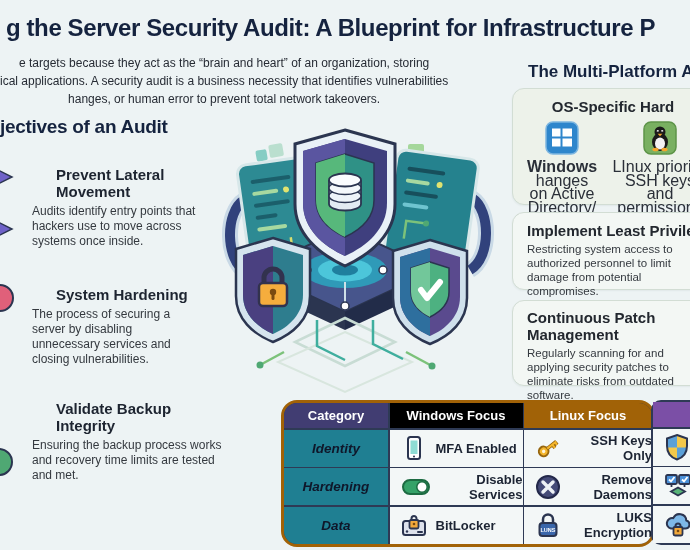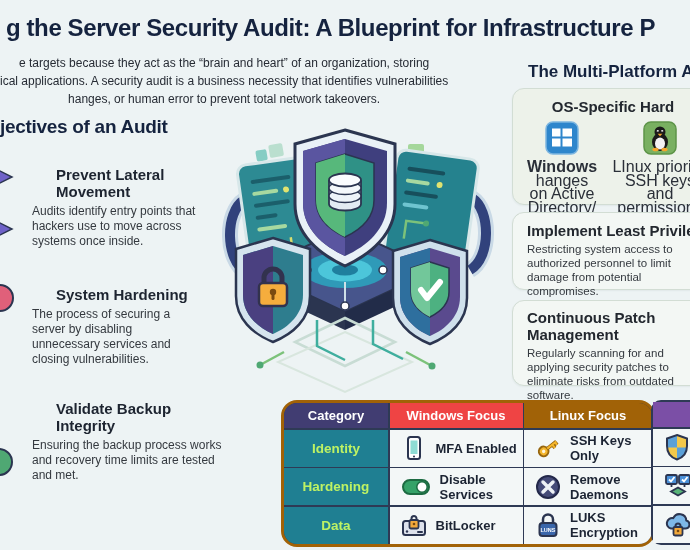--- a/index.html
+++ b/index.html
@@ -42,25 +42,25 @@
   .card-3 .ct{width:150px;}
   .card .cd{font-size:11.5px;line-height:14px;color:#34393f;margin-top:3px;width:172px;}
   .card-3 .cd{width:182px;}
   
   .tbl{left:281px;top:400px;display:grid;grid-template-columns:104px 133px 128px;grid-template-rows:25px 37px 37px 37px;
        gap:1.5px;background:#2e3a55;border:3px solid #a16207;border-radius:16px;overflow:hidden;}
   .tbl-extra{left:651px;top:400px;width:120px;display:grid;grid-template-columns:120px;grid-template-rows:25px 37px 37px 37px;
        gap:1.5px;background:#2e3a55;border:2px solid #2e3a55;border-radius:10px 0 0 10px;}
   .hcell{display:flex;align-items:center;justify-content:center;color:#fff;font-size:13px;font-weight:bold;}
   .h-cat{background:#413d72;}
-  .h-win{background:#ef4444;}
+  .h-win{background:#000000;}
   .h-lin{background:#a16207;}
   .h-ext{background:#7b4fa6;}
-  .cat-cell{background:#1f7f92;color:#bef264;font-size:13.5px;font-weight:bold;display:flex;align-items:center;justify-content:center;}
-  .val-cell{background:#f3f7f7;display:flex;align-items:center;gap:9px;padding-left:11px;font-size:13px;font-weight:bold;color:#1c2433;}
+  .cat-cell{background:#1f7f92;color:#0f172a;font-size:13.5px;font-weight:bold;display:flex;align-items:center;justify-content:center;font-style:italic;}
+  .val-cell{background:#f3f7f7;display:flex;align-items:center;gap:9px;padding-left:11px;font-size:13px;font-weight:bold;color:#1c2433;text-align:right;}
   .ico{flex:0 0 auto;display:block;}
 </style>
 </head>
 <body>
 
 <div class="abs main-title">g the Server Security Audit: A Blueprint for Infrastructure P</div>
 
 <div class="abs intro">
   <span>e targets because they act as the “brain and heart” of an organization, storing</span>
   <span>ical applications. A security audit is a business necessity that identifies vulnerabilities</span>

